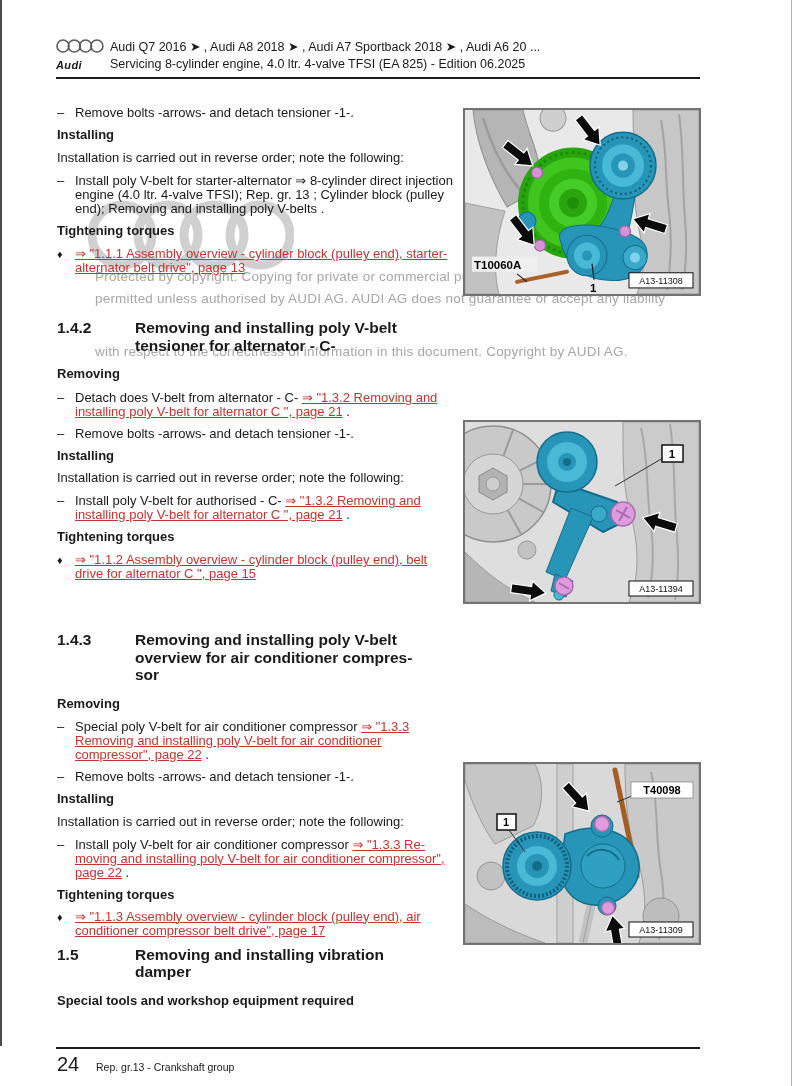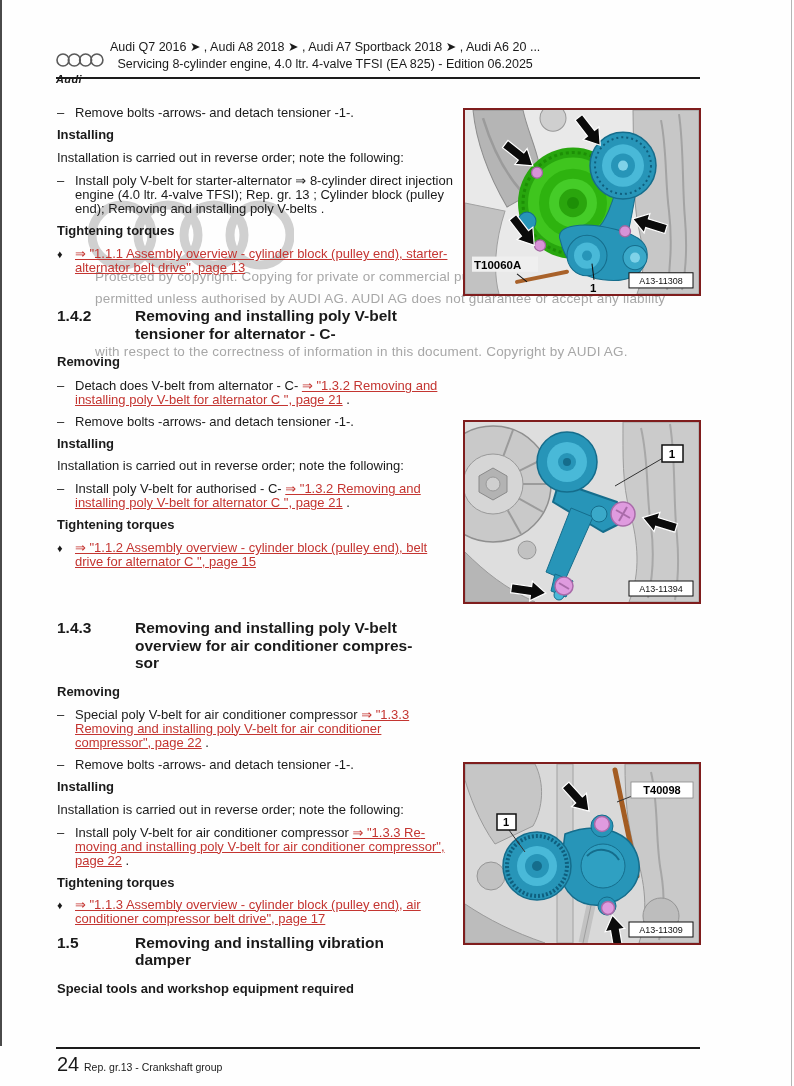--- a/index.html
+++ b/index.html
@@ -2,23 +2,23 @@
 <html><head>
 <meta charset="utf-8">
 <style>
   html,body{margin:0;padding:0;background:#ffffff;}
   .page{position:relative;width:794px;height:1086px;background:#fefefe;overflow:hidden;
         font-family:"Liberation Sans",sans-serif;color:#1a1a1a;}
   .edge-left{position:absolute;left:0;top:0;width:2px;height:1046px;background:#4a4a4a;}
   .edge-right{position:absolute;left:791px;top:0;width:1px;height:1086px;background:#b5b5b5;}
 
   
-  .logo{position:absolute;left:56px;top:53px;width:50px;}
+  .logo{position:absolute;left:56px;top:39px;width:50px;}
   .logo .wordmark{font-weight:bold;font-style:italic;font-size:11px;letter-spacing:.4px;margin-top:-1px;}
-  .head-text{position:absolute;left:110px;top:39px;font-size:12.5px;line-height:16.5px;text-align:center;}
+  .head-text{position:absolute;left:110px;top:39px;font-size:12.5px;line-height:16.5px;}
   .rule-top{position:absolute;left:56px;top:77px;width:644px;height:2px;background:#1c1c1c;}
 
   
   .wm-rings{position:absolute;left:88px;top:192px;z-index:1;opacity:.65;}
   .wm-line{position:absolute;z-index:1;font-size:13.5px;color:#a7a7a7;letter-spacing:.2px;white-space:nowrap;}
   .wm1{left:95px;top:269px;}
   .wm2{left:95px;top:291px;}
   .wm3{left:95px;top:312px;margin-top:32px;}
 
   
@@ -27,34 +27,34 @@
   .plain{margin:0 0 9px;}
   .blabel{font-weight:bold;margin:0 0 9px;}
   .li{display:flex;margin:0 0 8px;}
   .li .marker{width:18px;flex:none;}
   .li .marker.diamond{font-size:11px;}
   .li-text{flex:1;}
   .red-link{color:#c43531;text-decoration:underline;cursor:pointer;}
   .heading{display:flex;font-weight:bold;font-size:15.5px;line-height:17.5px;margin:0 0 13px;}
   .heading .num{width:78px;flex:none;}
   .hline{display:block;}
-  .mt1{margin-top:32px;} .mt2{margin-top:50px;} .mt3{}
+  .mt1{margin-top:44px;} .mt2{margin-top:50px;} .mt3{}
   .mb10{margin-bottom:10px;}
 
   
-  .figure{position:absolute;left:463px;width:234px;background:#fff;border:2px solid #7f1d1d;z-index:2;}
+  .figure{position:absolute;left:463px;width:234px;background:#fff;border:2px solid #737373;z-index:2;}
   .fig1{top:108px;height:184px;}
   .fig2{top:420px;height:180px;}
   .fig3{top:762px;height:179px;}
   .figure svg{display:block;width:100%;height:100%;}
 
   
   .rule-bottom{position:absolute;left:56px;top:1047px;width:644px;height:2px;background:#1c1c1c;}
   .pagenum{position:absolute;left:57px;top:1053px;font-size:20px;line-height:22px;}
-  .footlabel{position:absolute;left:84px;top:1061px;font-size:10.5px;}
+  .footlabel{position:absolute;left:96px;top:1061px;font-size:10.5px;}
 </style>
 </head>
 <body>
 
 <div class="page">
   <div class="edge-left"></div>
   <div class="edge-right"></div>
 
   <div class="logo">
     <svg width="48" height="17" viewBox="0 0 48 17">

